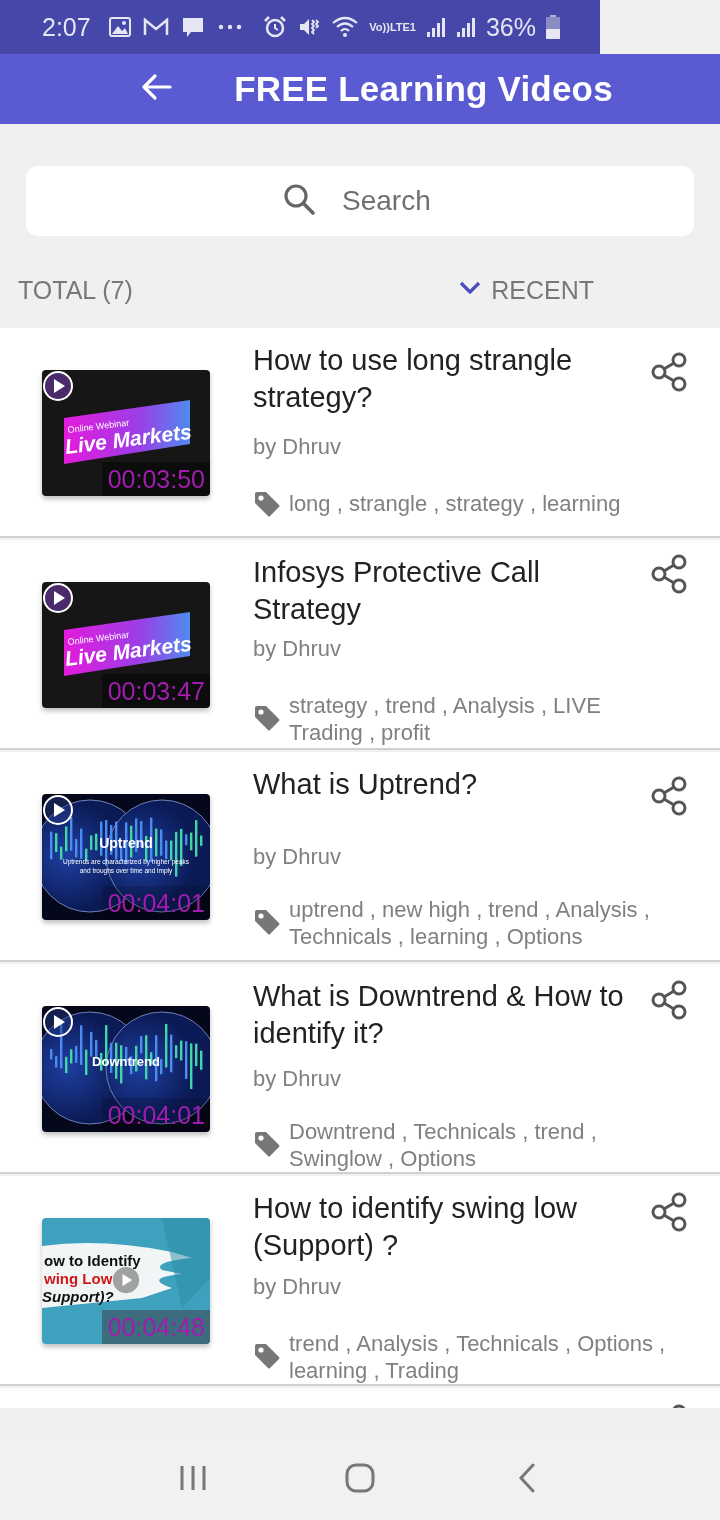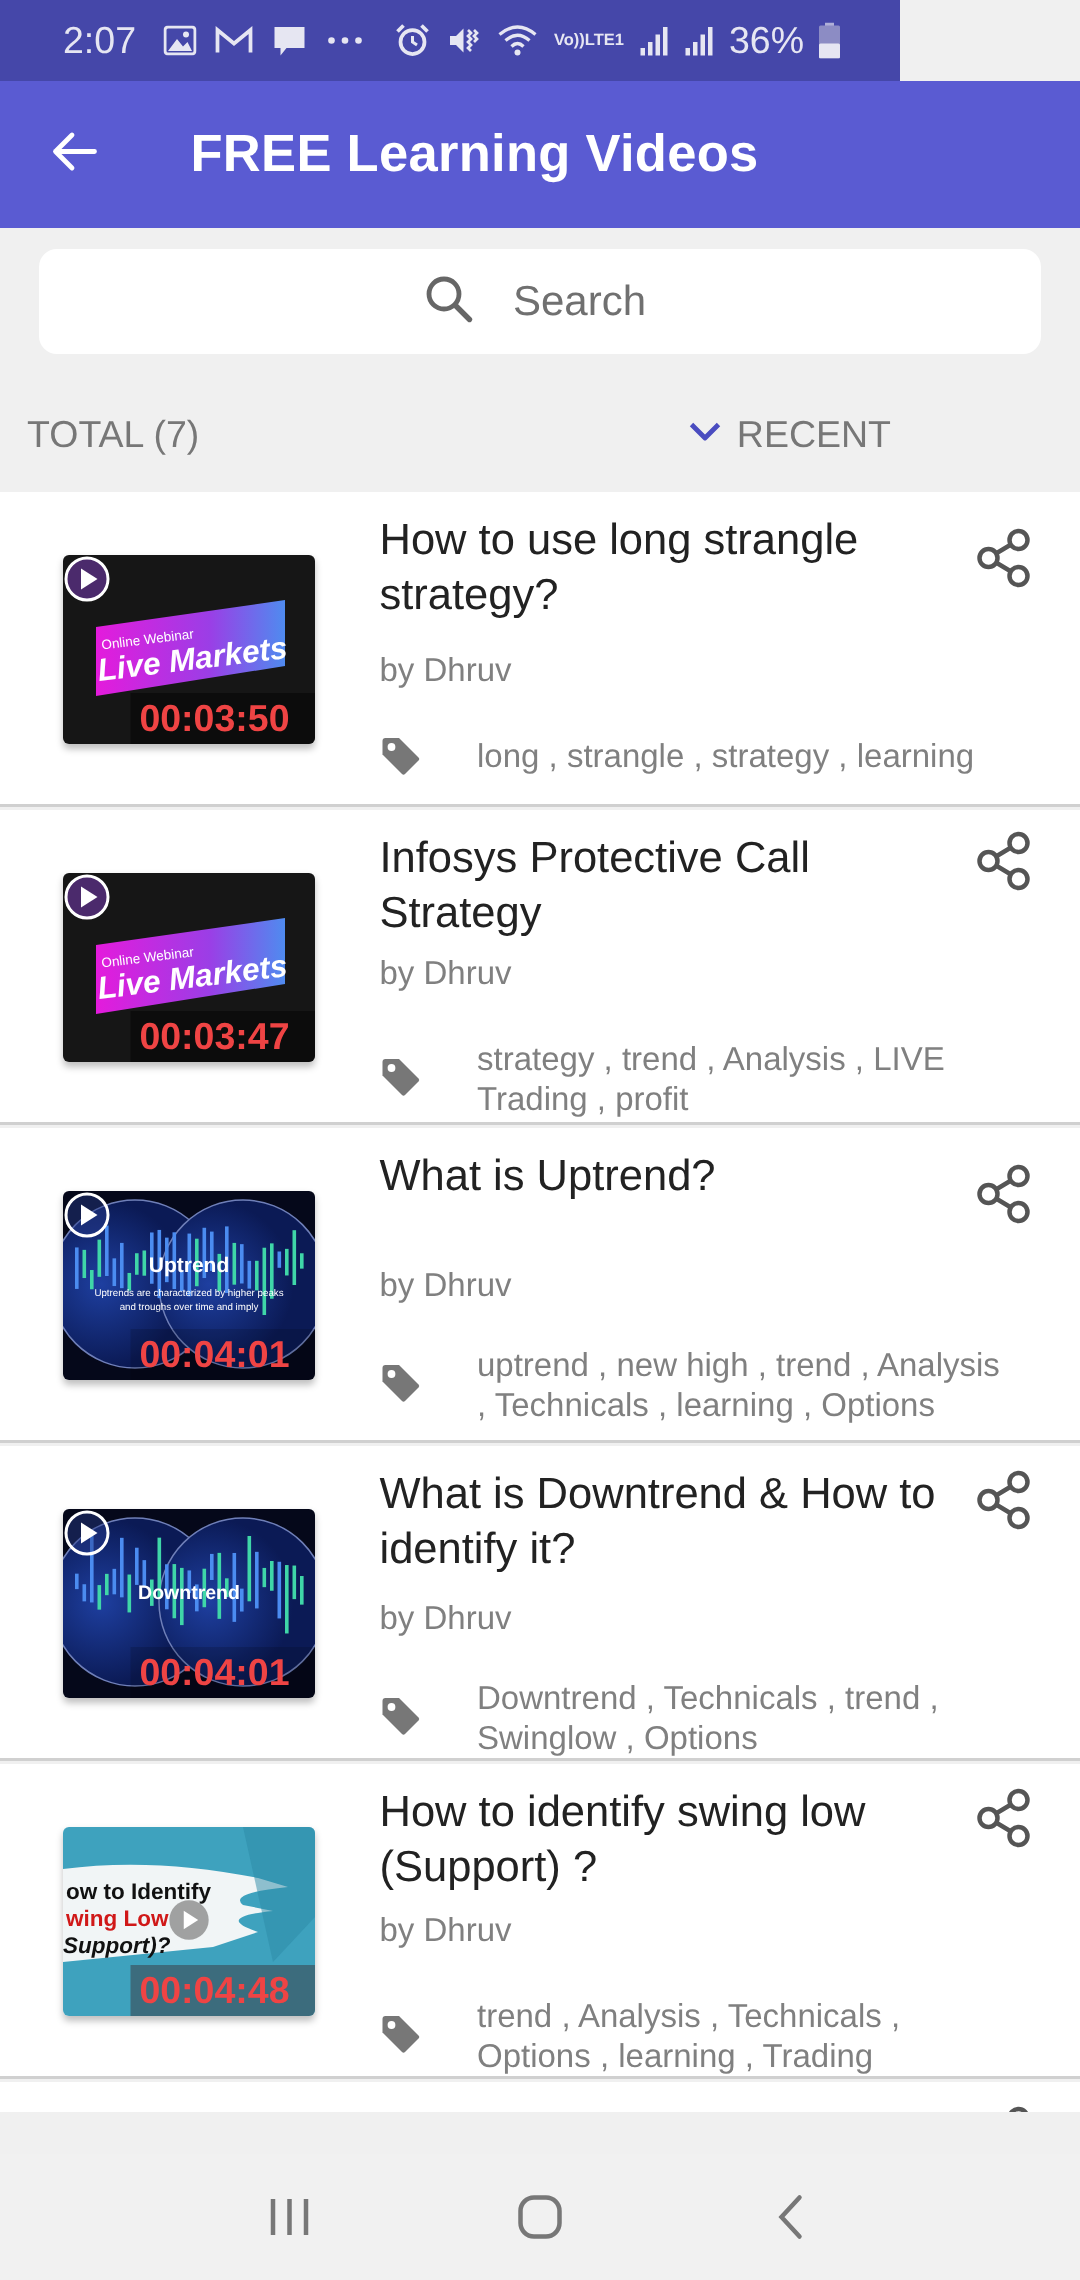--- a/index.html
+++ b/index.html
@@ -8,45 +8,45 @@
 
   
   .status-bar { position: absolute; top: 0; left: 0; width: 600px; height: 54px; background: #4547a9; color: #e6e6f2; display: flex; align-items: center; padding: 0 40px 0 42px; font-size: 25px; }
   .status-left, .status-right { display: flex; align-items: center; gap: 12px; }
   .status-right { margin-left: auto; gap: 10px; }
   .sb-icon { display: inline-flex; align-items: center; justify-content: center; }
   .sb-time { font-size: 25px; margin-right: 6px; }
   .sb-small { font-size: 11px; line-height: 10px; text-align: center; font-weight: bold; }
 
   
-  .app-bar { position: absolute; top: 54px; left: 0; width: 720px; height: 98px; background: #5a5bd2; display: flex; align-items: center; }
+  .app-bar { position: absolute; top: 54px; left: 0; width: 720px; height: 70px; background: #5a5bd2; display: flex; align-items: center; justify-content: center; }
   .back-btn { width: 60px; height: 60px; margin-left: 19px; display: flex; align-items: center; justify-content: center; cursor: pointer; }
   .app-title { color: #ffffff; font-size: 35px; font-weight: bold; margin-left: 48px; letter-spacing: 0.2px; }
 
   
   .search-box { position: absolute; top: 166px; left: 26px; width: 668px; height: 70px; background: #ffffff; border-radius: 12px; display: flex; align-items: center; justify-content: center; gap: 26px; cursor: text; padding-left: 14px; }
   .search-box input { border: none; outline: none; background: transparent; font-size: 28px; color: #666; width: 110px; font-family: "Liberation Sans", sans-serif; }
   .search-box input::placeholder { color: #707070; }
 
   
   .list-header { position: absolute; top: 270px; left: 0; width: 612px; height: 40px; display: flex; align-items: center; padding: 0 18px; }
   .total-label { font-size: 25px; color: #777777; }
   .sort-btn { margin-left: auto; display: flex; align-items: center; gap: 10px; cursor: pointer; }
   .sort-label { font-size: 25px; color: #777777; }
 
   
   .list { position: absolute; top: 328px; left: 0; width: 720px; height: 1080px; overflow: hidden; }
   .card { position: relative; width: 720px; height: 210px; background: #ffffff; border-bottom: 2px solid #d0d0d0; margin-bottom: 2px; cursor: pointer; }
   .thumb { position: absolute; left: 42px; top: 42px; width: 168px; height: 126px; border-radius: 4px; overflow: hidden; box-shadow: 0 3px 5px rgba(0,0,0,0.25); }
   .thumb svg { position: absolute; left: 0; top: 0; }
-  .duration { position: absolute; right: 0; bottom: 0; background: rgba(0,0,0,0.45); color: #ef4444; font-size: 25px; padding: 0 17px 0 6px; line-height: 34px; font-weight: bold; }
+  .duration { position: absolute; right: 0; bottom: 0; background: rgba(0,0,0,0.45); color: #a21caf; font-size: 25px; padding: 0 5px 0 6px; line-height: 34px; }
   .play { position: absolute; left: 68px; top: 44px; width: 32px; height: 32px; }
   .card-title { position: absolute; left: 253px; top: 14px; width: 380px; font-size: 29px; line-height: 37px; color: #222; }
   .card-author { position: absolute; left: 253px; font-size: 22px; color: #808080; }
-  .card-tags { position: absolute; left: 253px; width: 420px; display: flex; align-items: flex-start; gap: 29px; }
+  .card-tags { position: absolute; left: 253px; width: 420px; display: flex; align-items: flex-start; }
   .tag-icon { width: 28px; height: 28px; margin-right: 8px; flex: none; }
   .tag-text { font-size: 22px; line-height: 27px; color: #808080; height: 54px; overflow: hidden; width: 400px; }
   .share-btn { position: absolute; right: 30px; top: 22px; width: 40px; height: 44px; display: flex; align-items: center; justify-content: center; cursor: pointer; }
 
   
   .nav-bar { position: absolute; top: 1436px; left: 0; width: 720px; height: 84px; background: #f1f1f1; display: flex; align-items: center; justify-content: space-around; padding: 0 110px; }
   .nav-btn { width: 80px; height: 60px; display: flex; align-items: center; justify-content: center; cursor: pointer; }
 </style>
 </head>
 <body>

